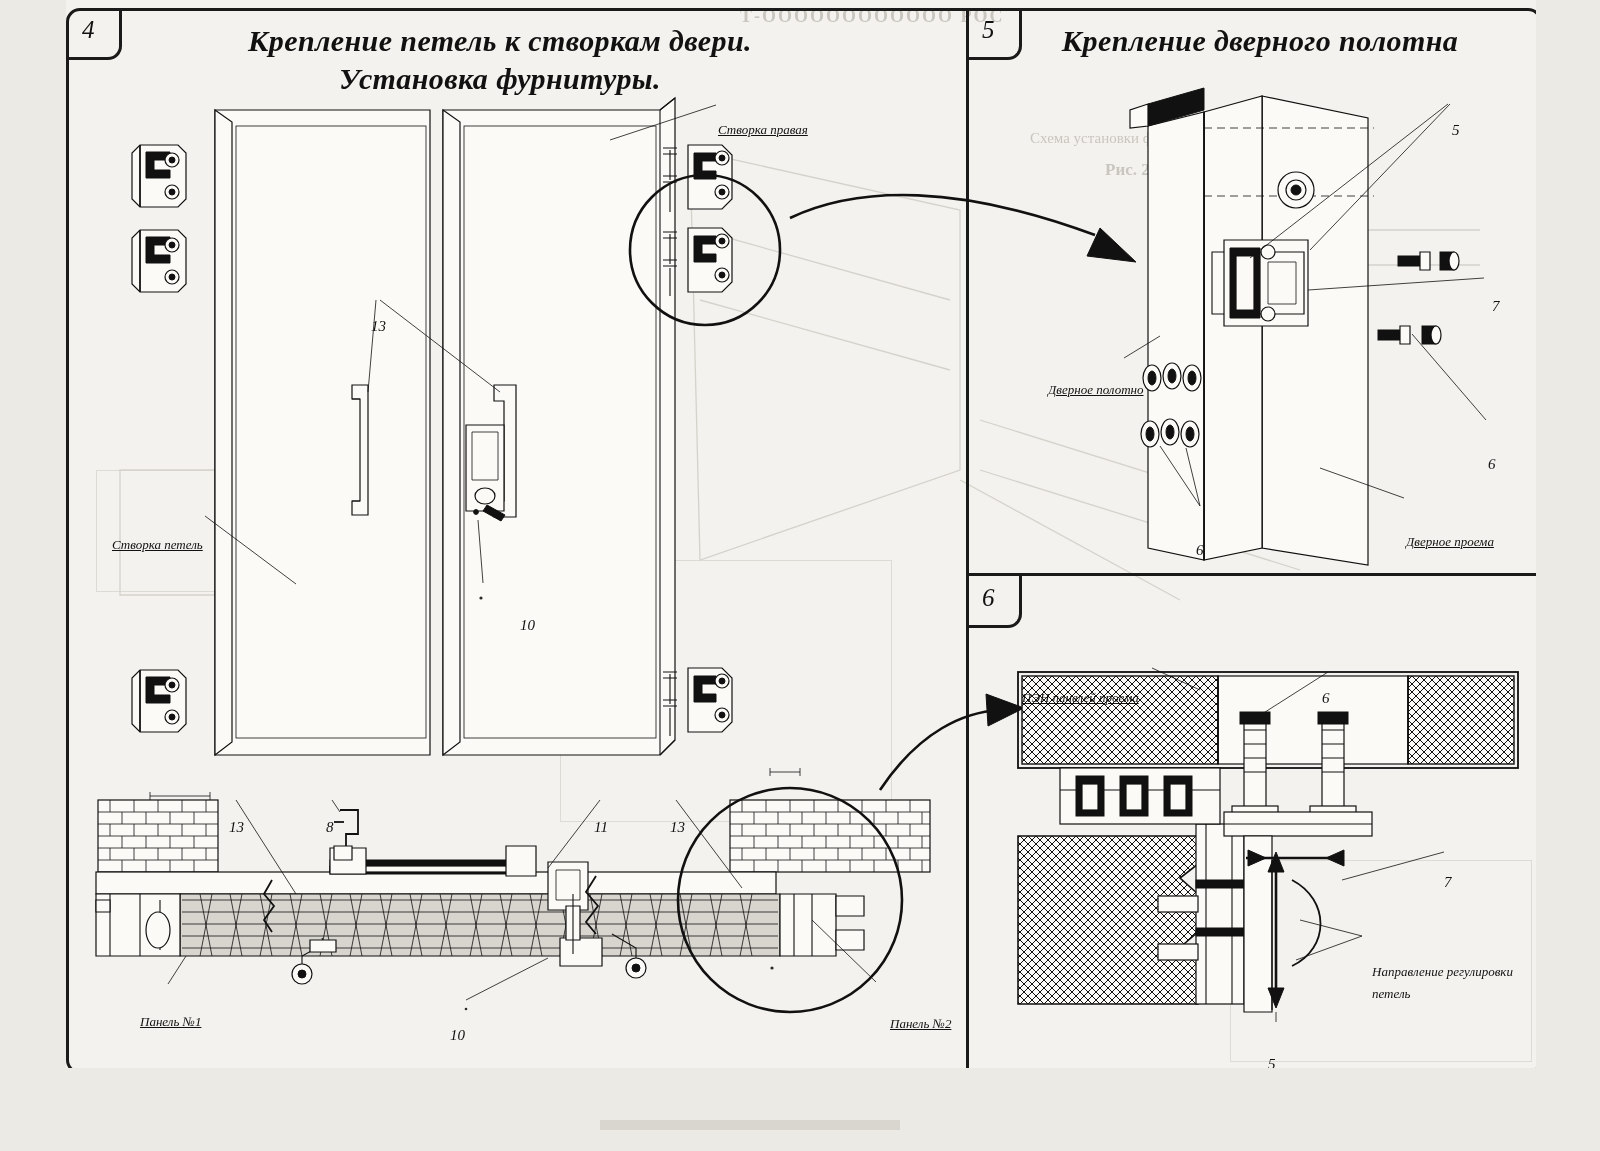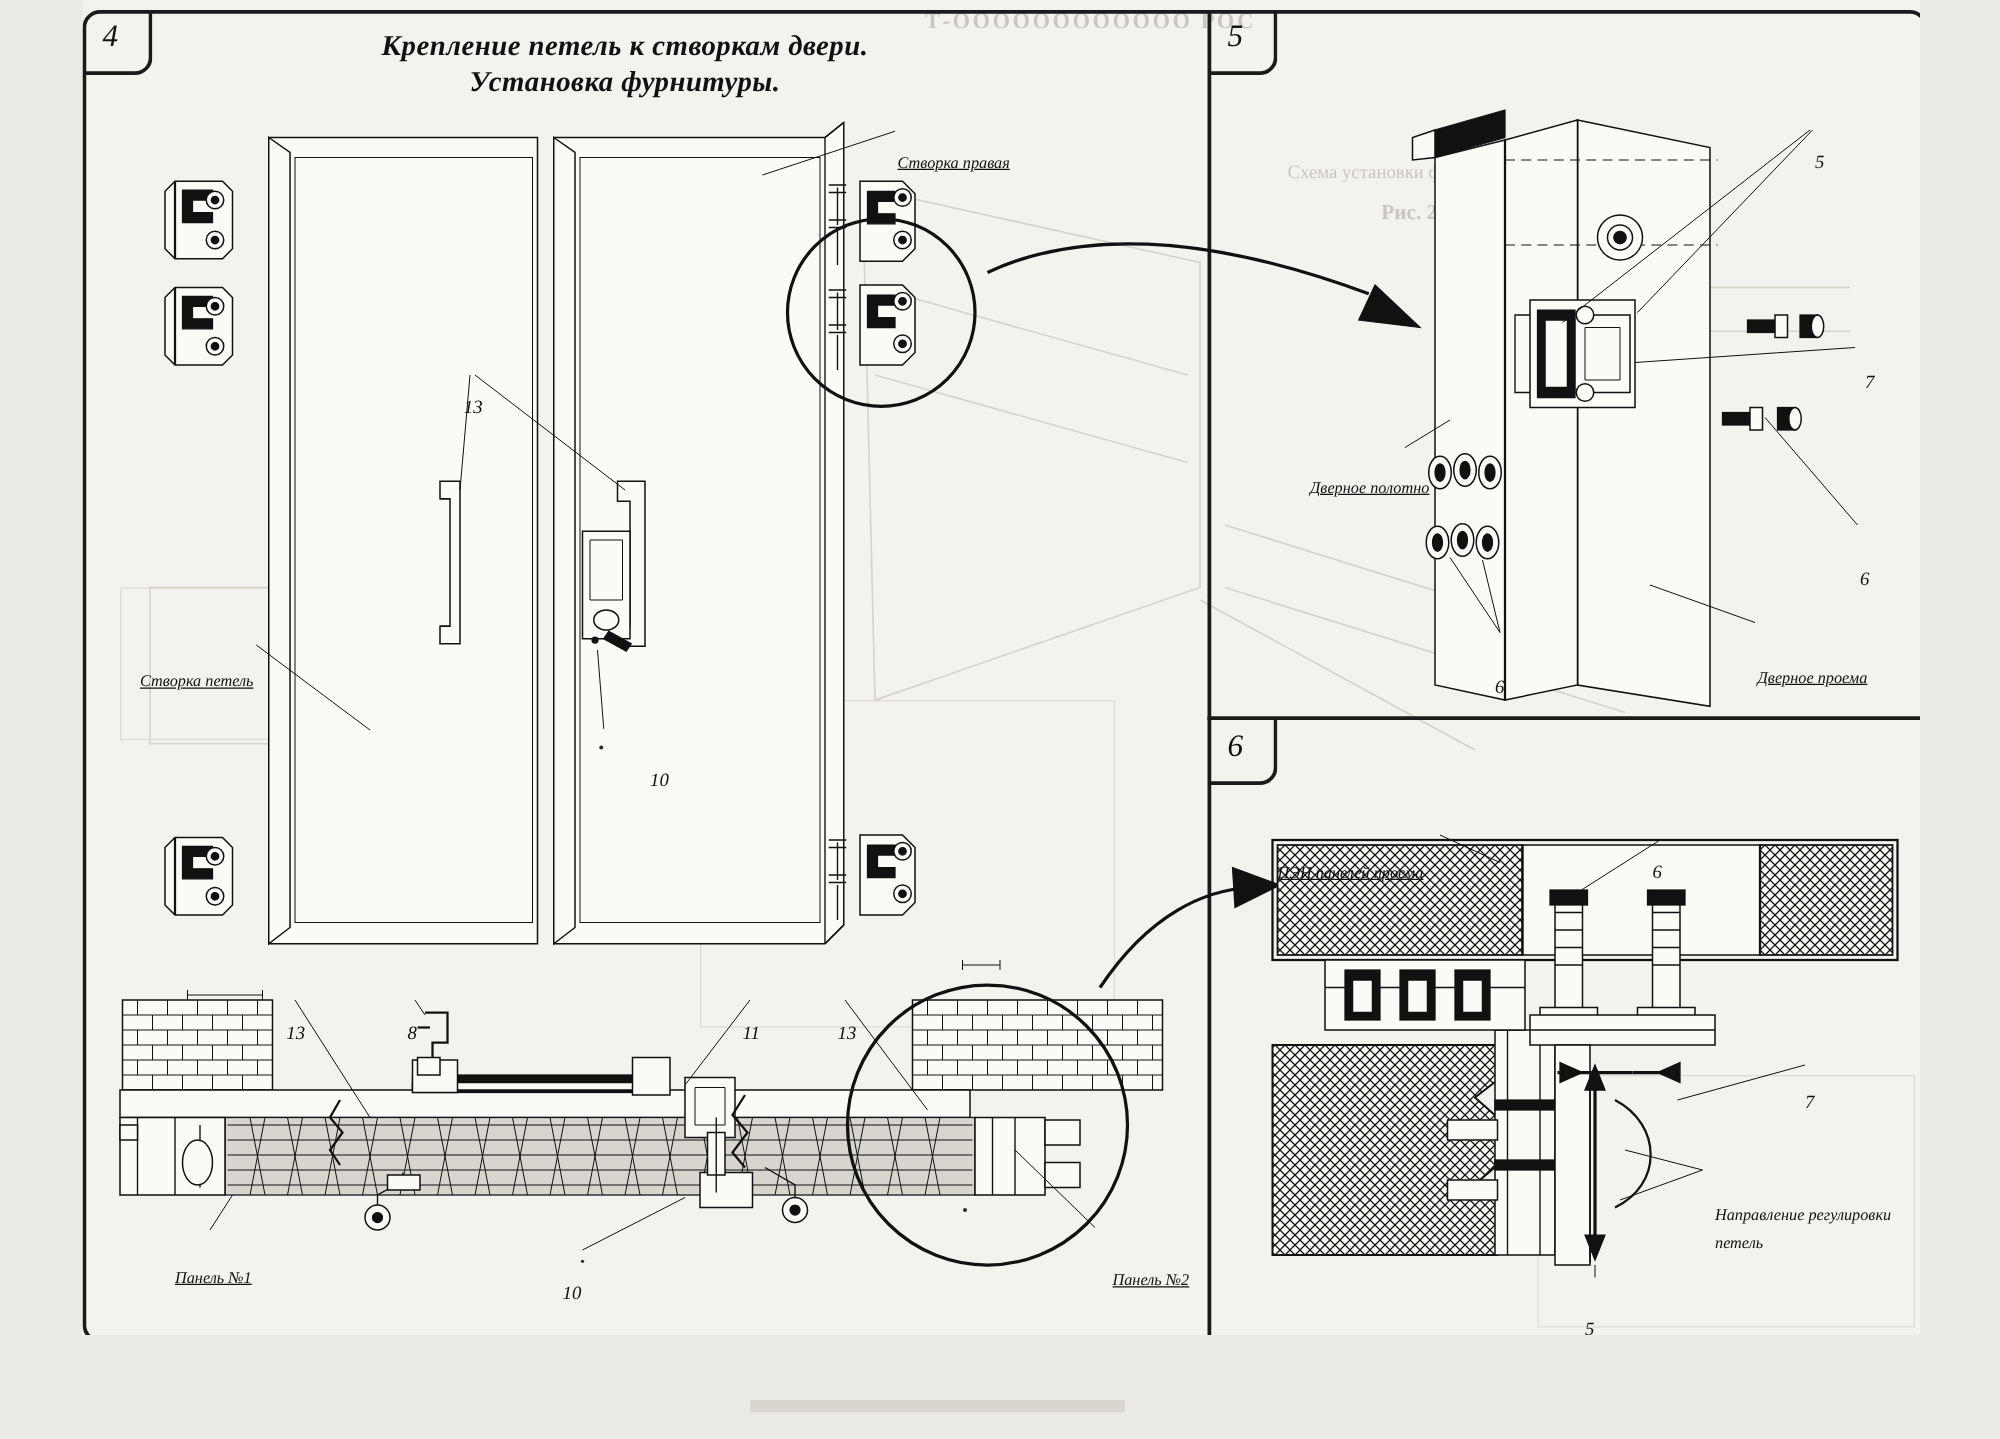--- a/index.html
+++ b/index.html
@@ -66,21 +66,21 @@
     font-size: 25px;
     font-style: italic;
     color: #111;
   }
   .panel-title {
     position: absolute;
     text-align: center;
     font-family: "Liberation Serif", serif;
     font-style: italic;
     font-weight: bold;
-    font-size: 23px;
+    font-size: 30px;
     line-height: 1.28;
     color: #111;
     letter-spacing: 0.4px;
   }
   .lbl {
     position: absolute;
     font-family: "Liberation Serif", serif;
     font-style: italic;
     font-size: 13px;
     color: #111;
@@ -330,20 +330,21 @@
   <div class="lbl n" style="left:670px; top:785px;">13</div>
   <div class="lbl n" style="left:520px; top:583px;">10</div>
   <div class="lbl n" style="left:450px; top:993px;">10</div>
   <div class="lbl n" style="left:326px; top:785px;">8</div>
   <div class="lbl n" style="left:594px; top:785px;">11</div>
 
   <div class="num-tag" style="left:966px; top:8px;">
     <span>5</span>
   </div>
   <div class="panel-title" style="left:1000px; top:22px; width:520px;">
+    <div>Крепление дверного полотна</div>
   </div>
 
   <svg width="1600" height="1151">
 
     <polygon class="fillw" points="1262,96 1368,118 1368,565 1262,548"></polygon>
     <line class="ln" x1="1262" y1="96" x2="1262" y2="548"></line>
 
     <polygon class="fillw" points="1204,112 1262,96 1262,548 1204,560"></polygon>
     <polygon class="fillw" points="1148,126 1204,112 1204,560 1148,548"></polygon>
     <line class="ln2" x1="1204" y1="112" x2="1204" y2="560"></line>

